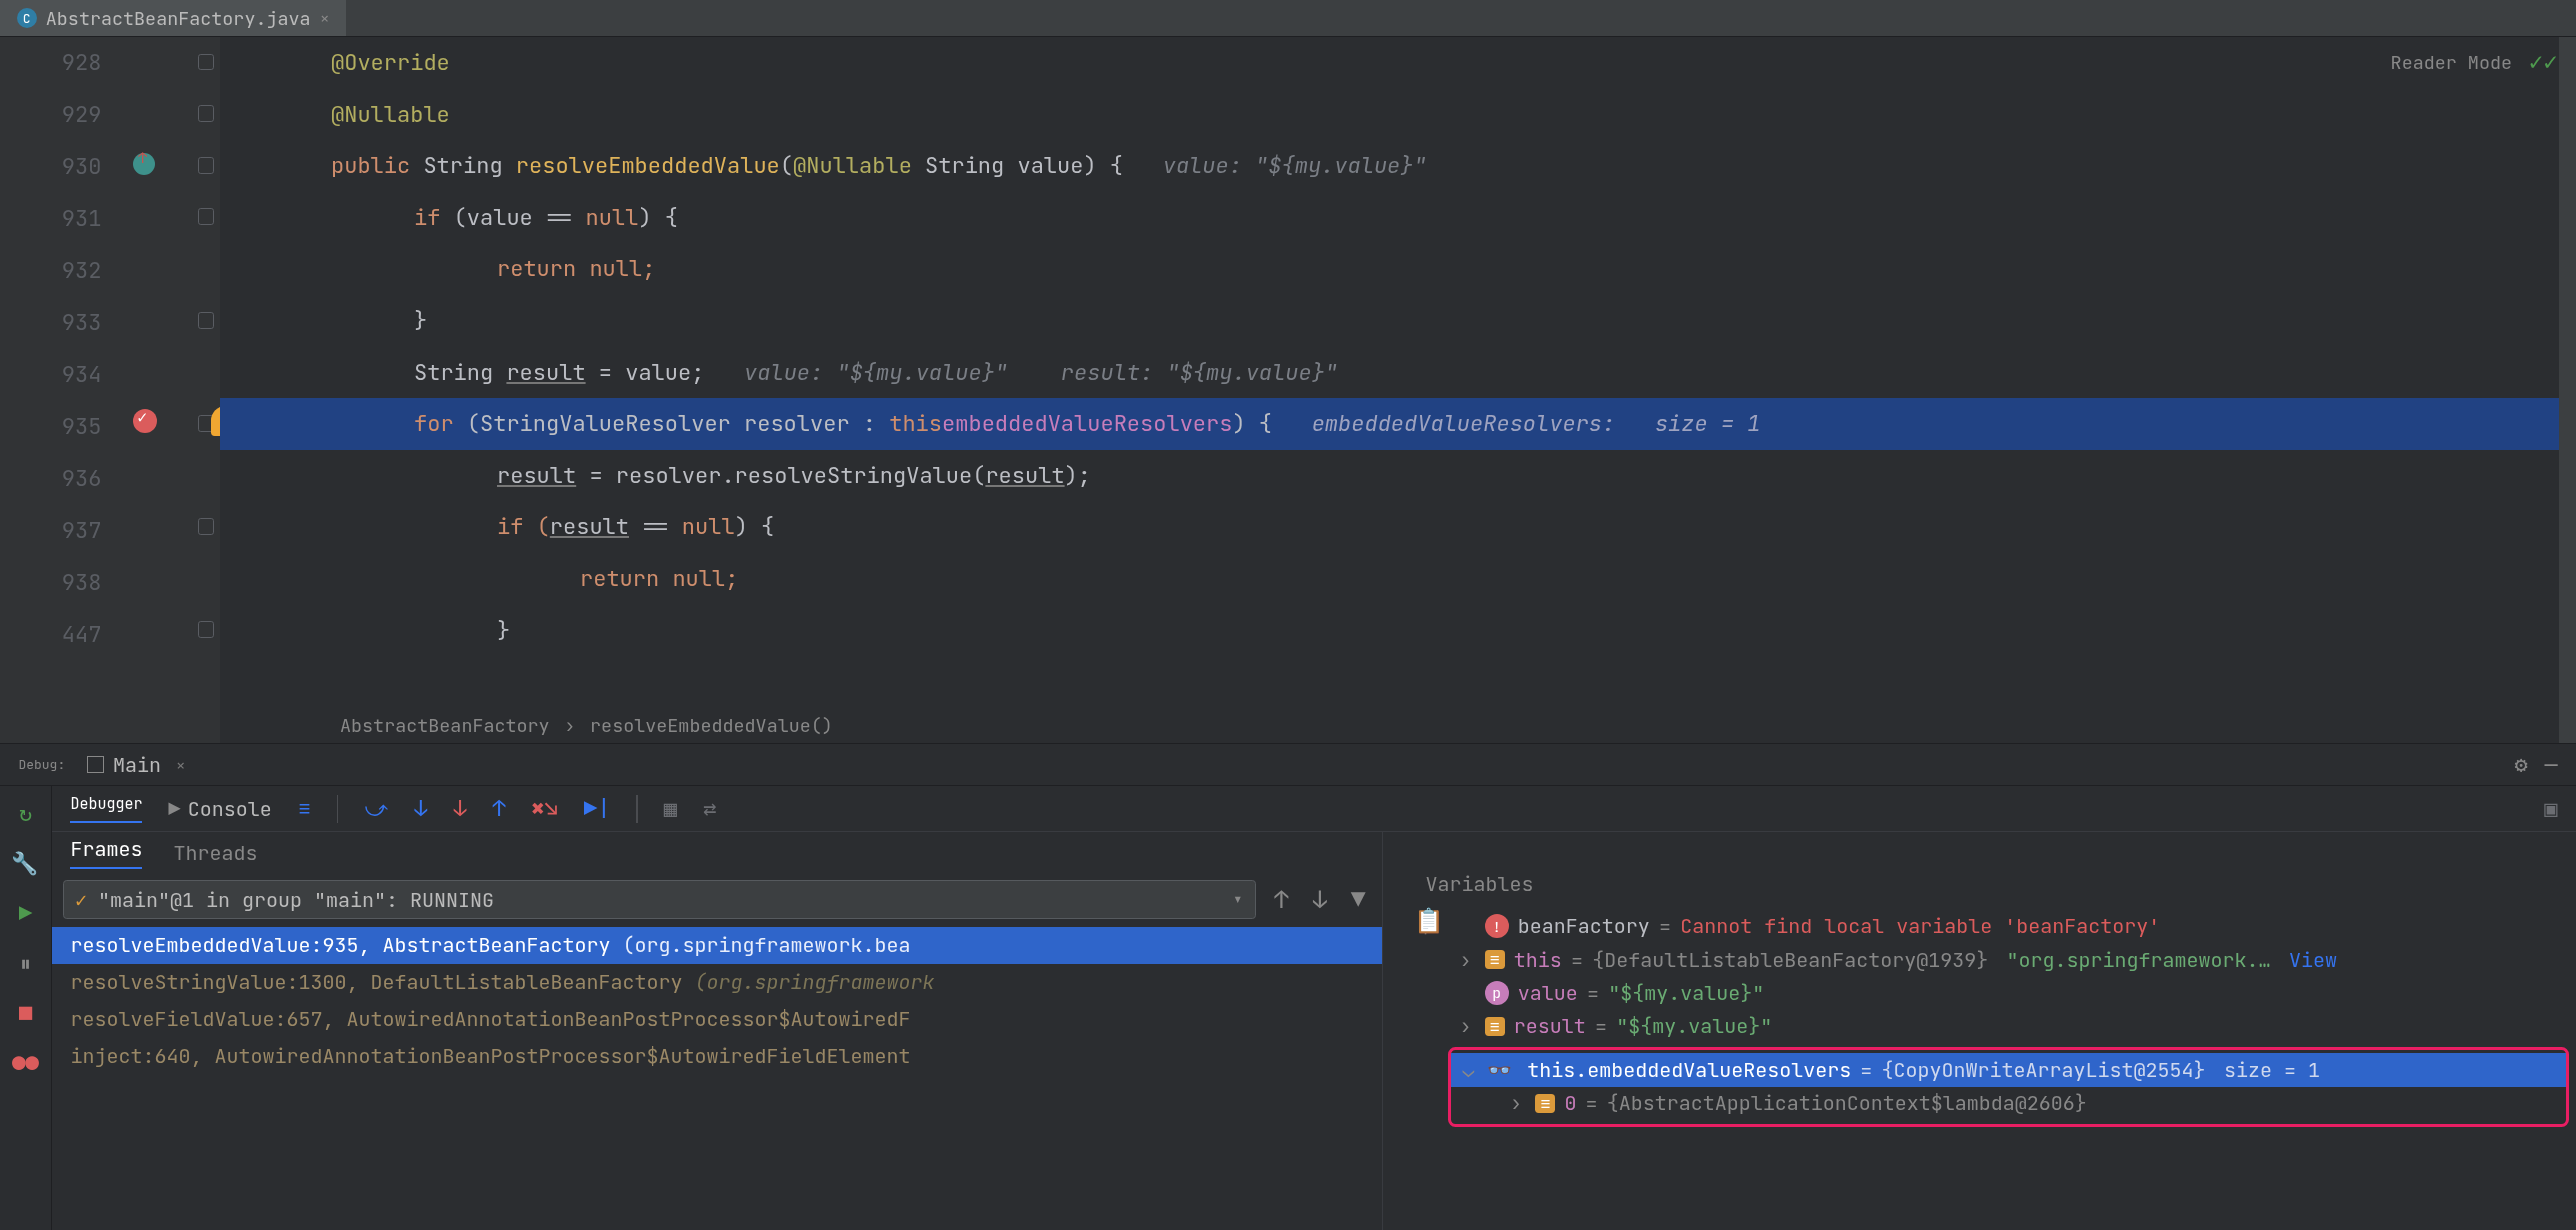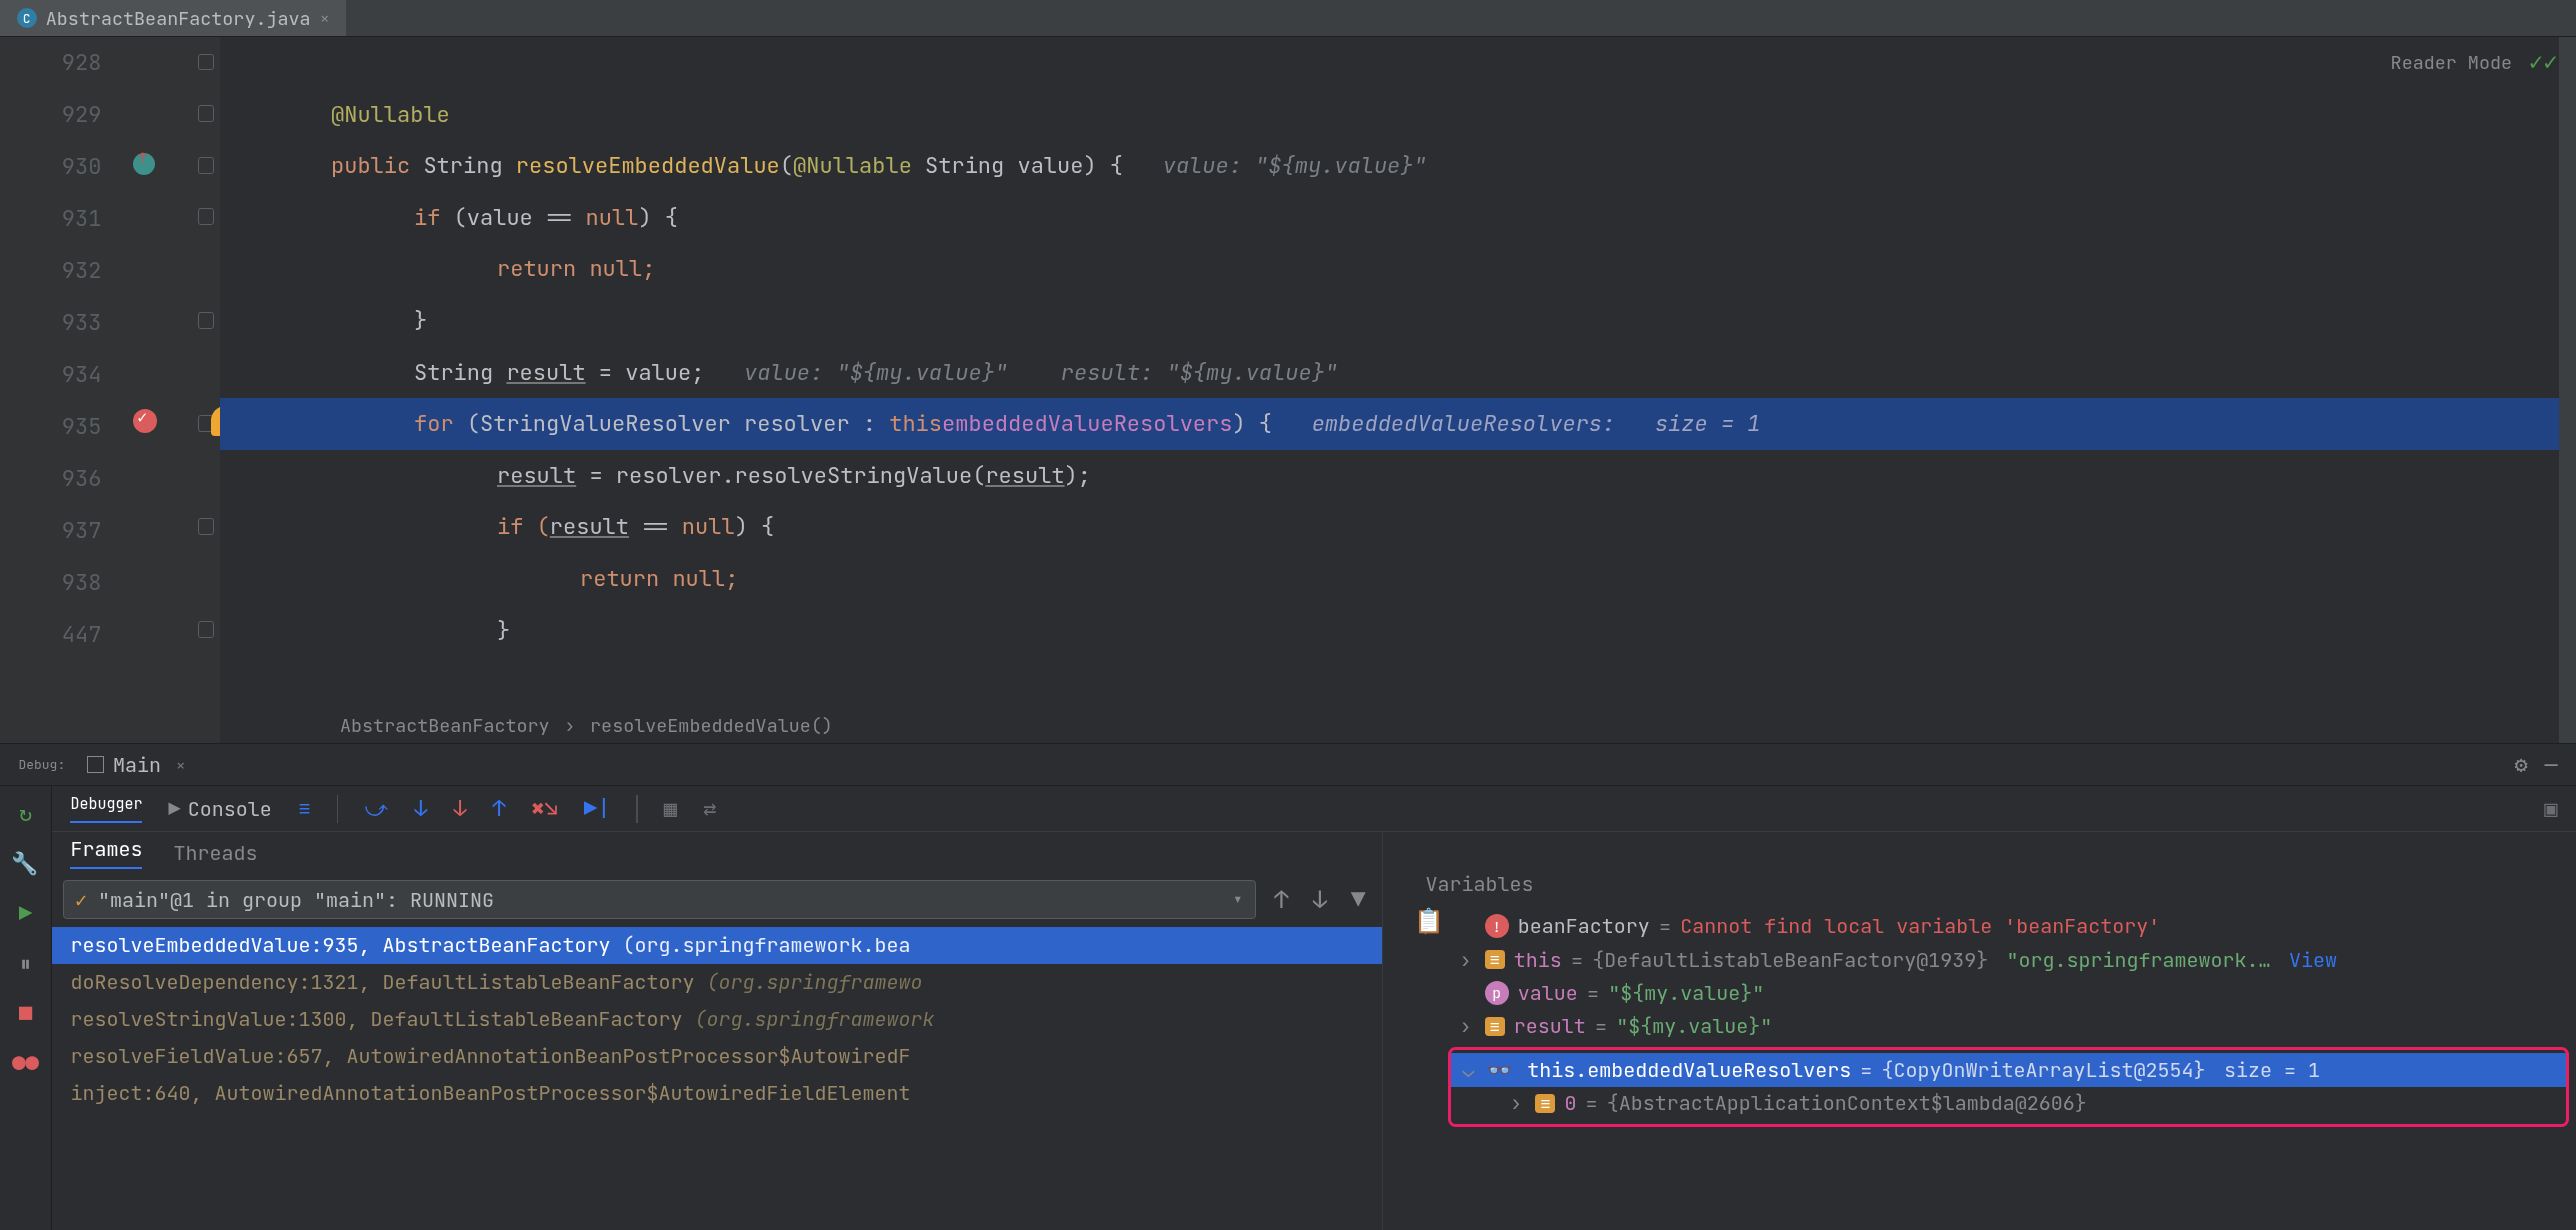--- a/index.html
+++ b/index.html
@@ -142,20 +142,21 @@
       <div class="fold" style="top:120px;"></div>
       <div class="fold" style="top:171px;"></div>
       <div class="fold" style="top:275px;"></div>
       <div class="fold" style="top:378px;"></div>
       <div class="fold" style="top:481px;"></div>
       <div class="fold" style="top:584px;"></div>
     </div>
     <div class="code">
       <div class="bulb" style="top:369px;left:-9.2px;"></div>
 
+      <div class="row" style="top:0px;"><span style="width:83px"></span><span class="ann">@Override</span></div>
       <div class="row" style="top:52px;"><span style="width:83px"></span><span class="ann">@Nullable</span></div>
       <div class="row" style="top:103px;"><span style="width:83px"></span><span class="kw">public</span><span> </span><span>String</span><span> </span><span class="mth" style="color:#dfb35a">resolveEmbeddedValue</span><span>(</span><span class="ann">@Nullable</span><span> </span><span>String</span><span> </span><span>value</span><span>) {</span><span>   </span><span class="cmt">value: "${my.value}"</span></div>
       <div class="row" style="top:155px;"><span style="width:166px"></span><span class="kw">if</span><span> (value == </span><span class="kw">null</span><span>) {</span></div>
       <div class="row" style="top:206px;"><span style="width:249px"></span><span class="kw">return</span><span> </span><span class="kw">null;</span></div>
       <div class="row" style="top:258px;"><span style="width:166px"></span><span>}</span></div>
       <div class="row" style="top:310px;"><span style="width:166px"></span><span>String </span><span class="uline">result</span><span> = value;</span><span>   </span><span class="cmt">value: "${my.value}"</span><span>    </span><span class="cmt">result: "${my.value}"</span></div>
       <div class="row hl" style="top:361px;"><span style="width:166px"></span><span class="kw">for</span><span> (StringValueResolver resolver : </span><span class="thisKw">this</span><span></span><span class="fld">embeddedValueResolvers</span><span>) {</span><span>   </span><span class="cmt" style="color:#9ea3c0">embeddedValueResolvers:</span><span>   </span><span class="cmt" style="color:#9ea3c0">size = 1</span></div>
       <div class="row" style="top:413px;"><span style="width:249px"></span><span class="uline">result</span><span> = resolver.resolveStringValue(</span><span class="uline">result</span><span>);</span></div>
       <div class="row" style="top:464px;"><span style="width:249px"></span><span class="kw">if (</span><span class="uline">result</span><span> == </span><span class="kw">null</span><span>) {</span></div>
       <div class="row" style="top:516px;"><span style="width:332px"></span><span class="kw">return</span><span> </span><span class="kw">null;</span></div>
@@ -229,21 +230,20 @@
                 <span>"main"@1 in group "main": RUNNING</span>
                 <span style="flex:1"></span>
                 <span style="color:#888">▾</span>
               </div>
               <span class="ib">↑</span>
               <span class="ib">↓</span>
               <span class="ib">▼</span>
             </div>
             <div class="frlist">
               <div class="fr sel"><span>resolveEmbeddedValue:935, AbstractBeanFactory </span><span class="pkg">(org.springframework.bea</span></div>
-              <div class="fr"><span>doResolveDependency:1321, DefaultListableBeanFactory </span><span class="npkg">(org.springframewo</span></div>
               <div class="fr"><span>resolveStringValue:1300, DefaultListableBeanFactory </span><span class="npkg">(org.springframework</span></div>
               <div class="fr"><span>resolveFieldValue:657, AutowiredAnnotationBeanPostProcessor$AutowiredF</span></div>
               <div class="fr"><span>inject:640, AutowiredAnnotationBeanPostProcessor$AutowiredFieldElement</span></div>
             </div>
           </div>
 
           <div class="vars">
             <div class="vhead">Variables</div>
             <div class="vbar">
               <span class="vb">＋</span>

